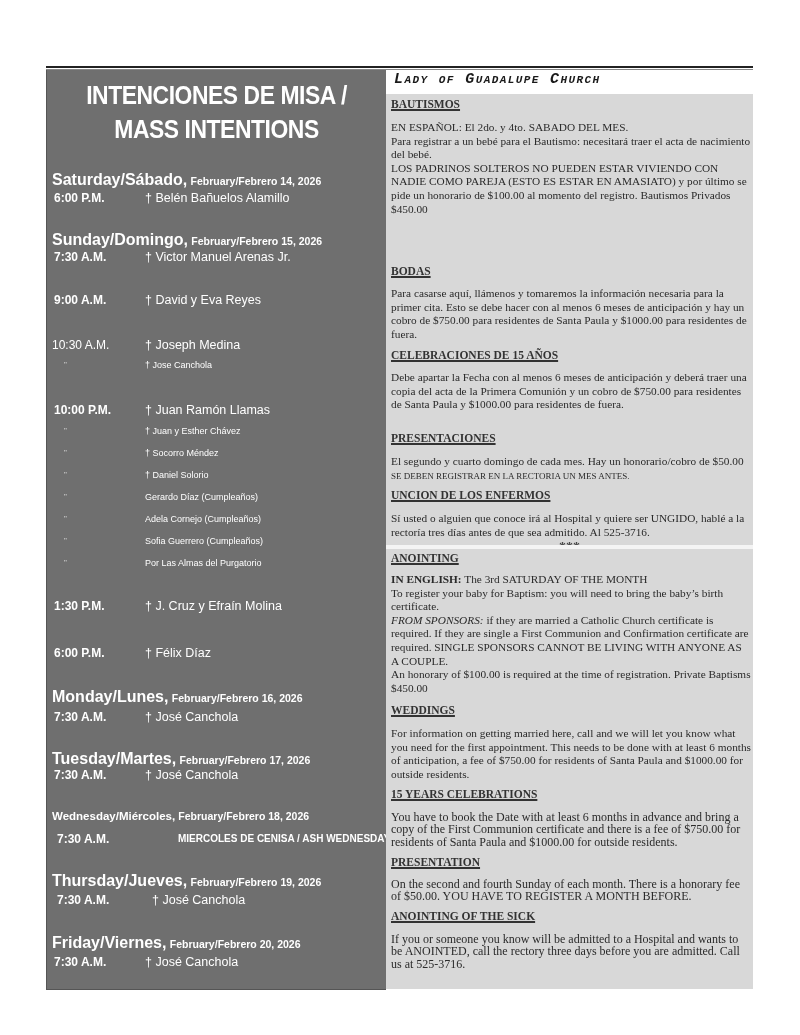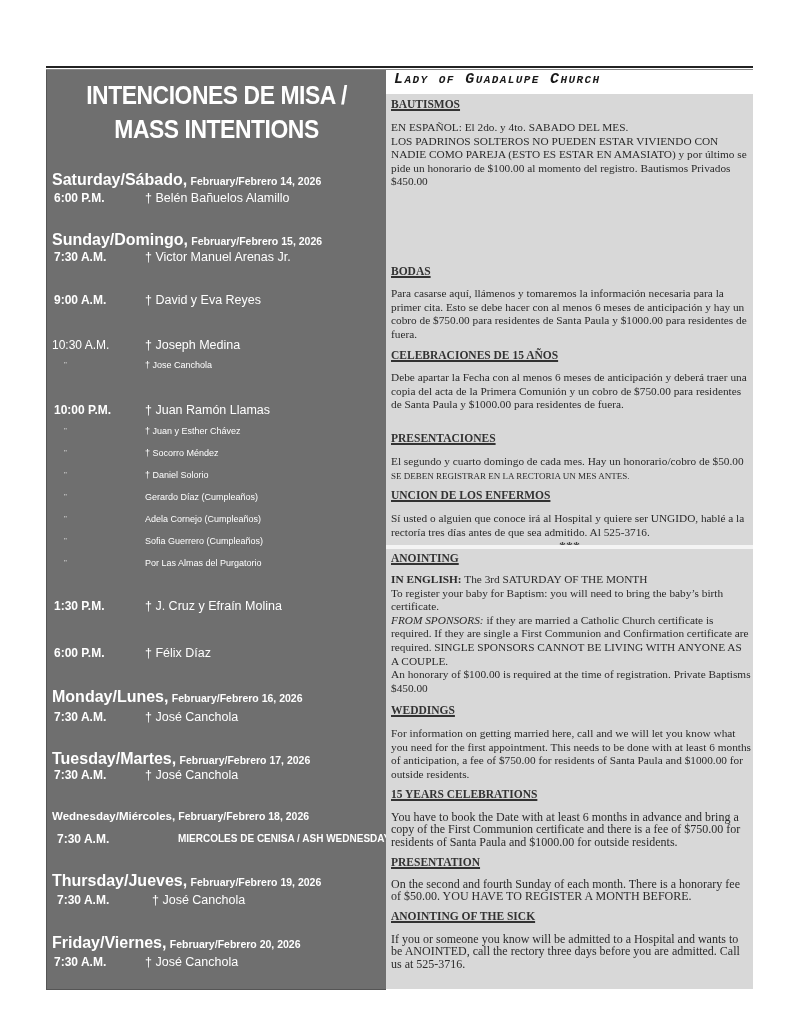--- a/index.html
+++ b/index.html
@@ -182,20 +182,21 @@
   <div class="row" style="top:885px">
     <span class="time">7:30 A.M.</span>
     <span class="name">† José Canchola</span>
   </div>
 </div>
 
 <div class="right-top">
   <div class="sec-head" style="top:4px">BAUTISMOS</div>
   <div class="para" style="top:27px">
     <div>EN ESPAÑOL:  El 2do. y 4to. SABADO DEL MES.</div>
+    <div>Para registrar a un bebé para el Bautismo:  necesitará traer el acta de nacimiento del bebé.</div>
     <div>LOS PADRINOS SOLTEROS NO PUEDEN ESTAR VIVIENDO CON NADIE COMO PAREJA (ESTO ES ESTAR EN AMASIATO) y por último se pide un honorario de $100.00 al momento del registro.  Bautismos Privados $450.00</div>
   </div>
 
   <div class="sec-head" style="top:171px">BODAS</div>
   <div class="para" style="top:193px">Para casarse aquí, llámenos y tomaremos la información necesaria para la primer cita.  Esto se debe hacer con al menos 6 meses de anticipación y hay un cobro de $750.00 para residentes de Santa Paula y $1000.00 para residentes de fuera.</div>
 
   <div class="sec-head" style="top:255px">CELEBRACIONES DE 15 AÑOS</div>
   <div class="para" style="top:277px">Debe apartar la Fecha con al menos 6 meses de anticipación y deberá traer una copia del acta de la Primera Comunión y un cobro de $750.00  para residentes de Santa Paula y $1000.00 para residentes de fuera.</div>
 
   <div class="sec-head" style="top:338px">PRESENTACIONES</div>

